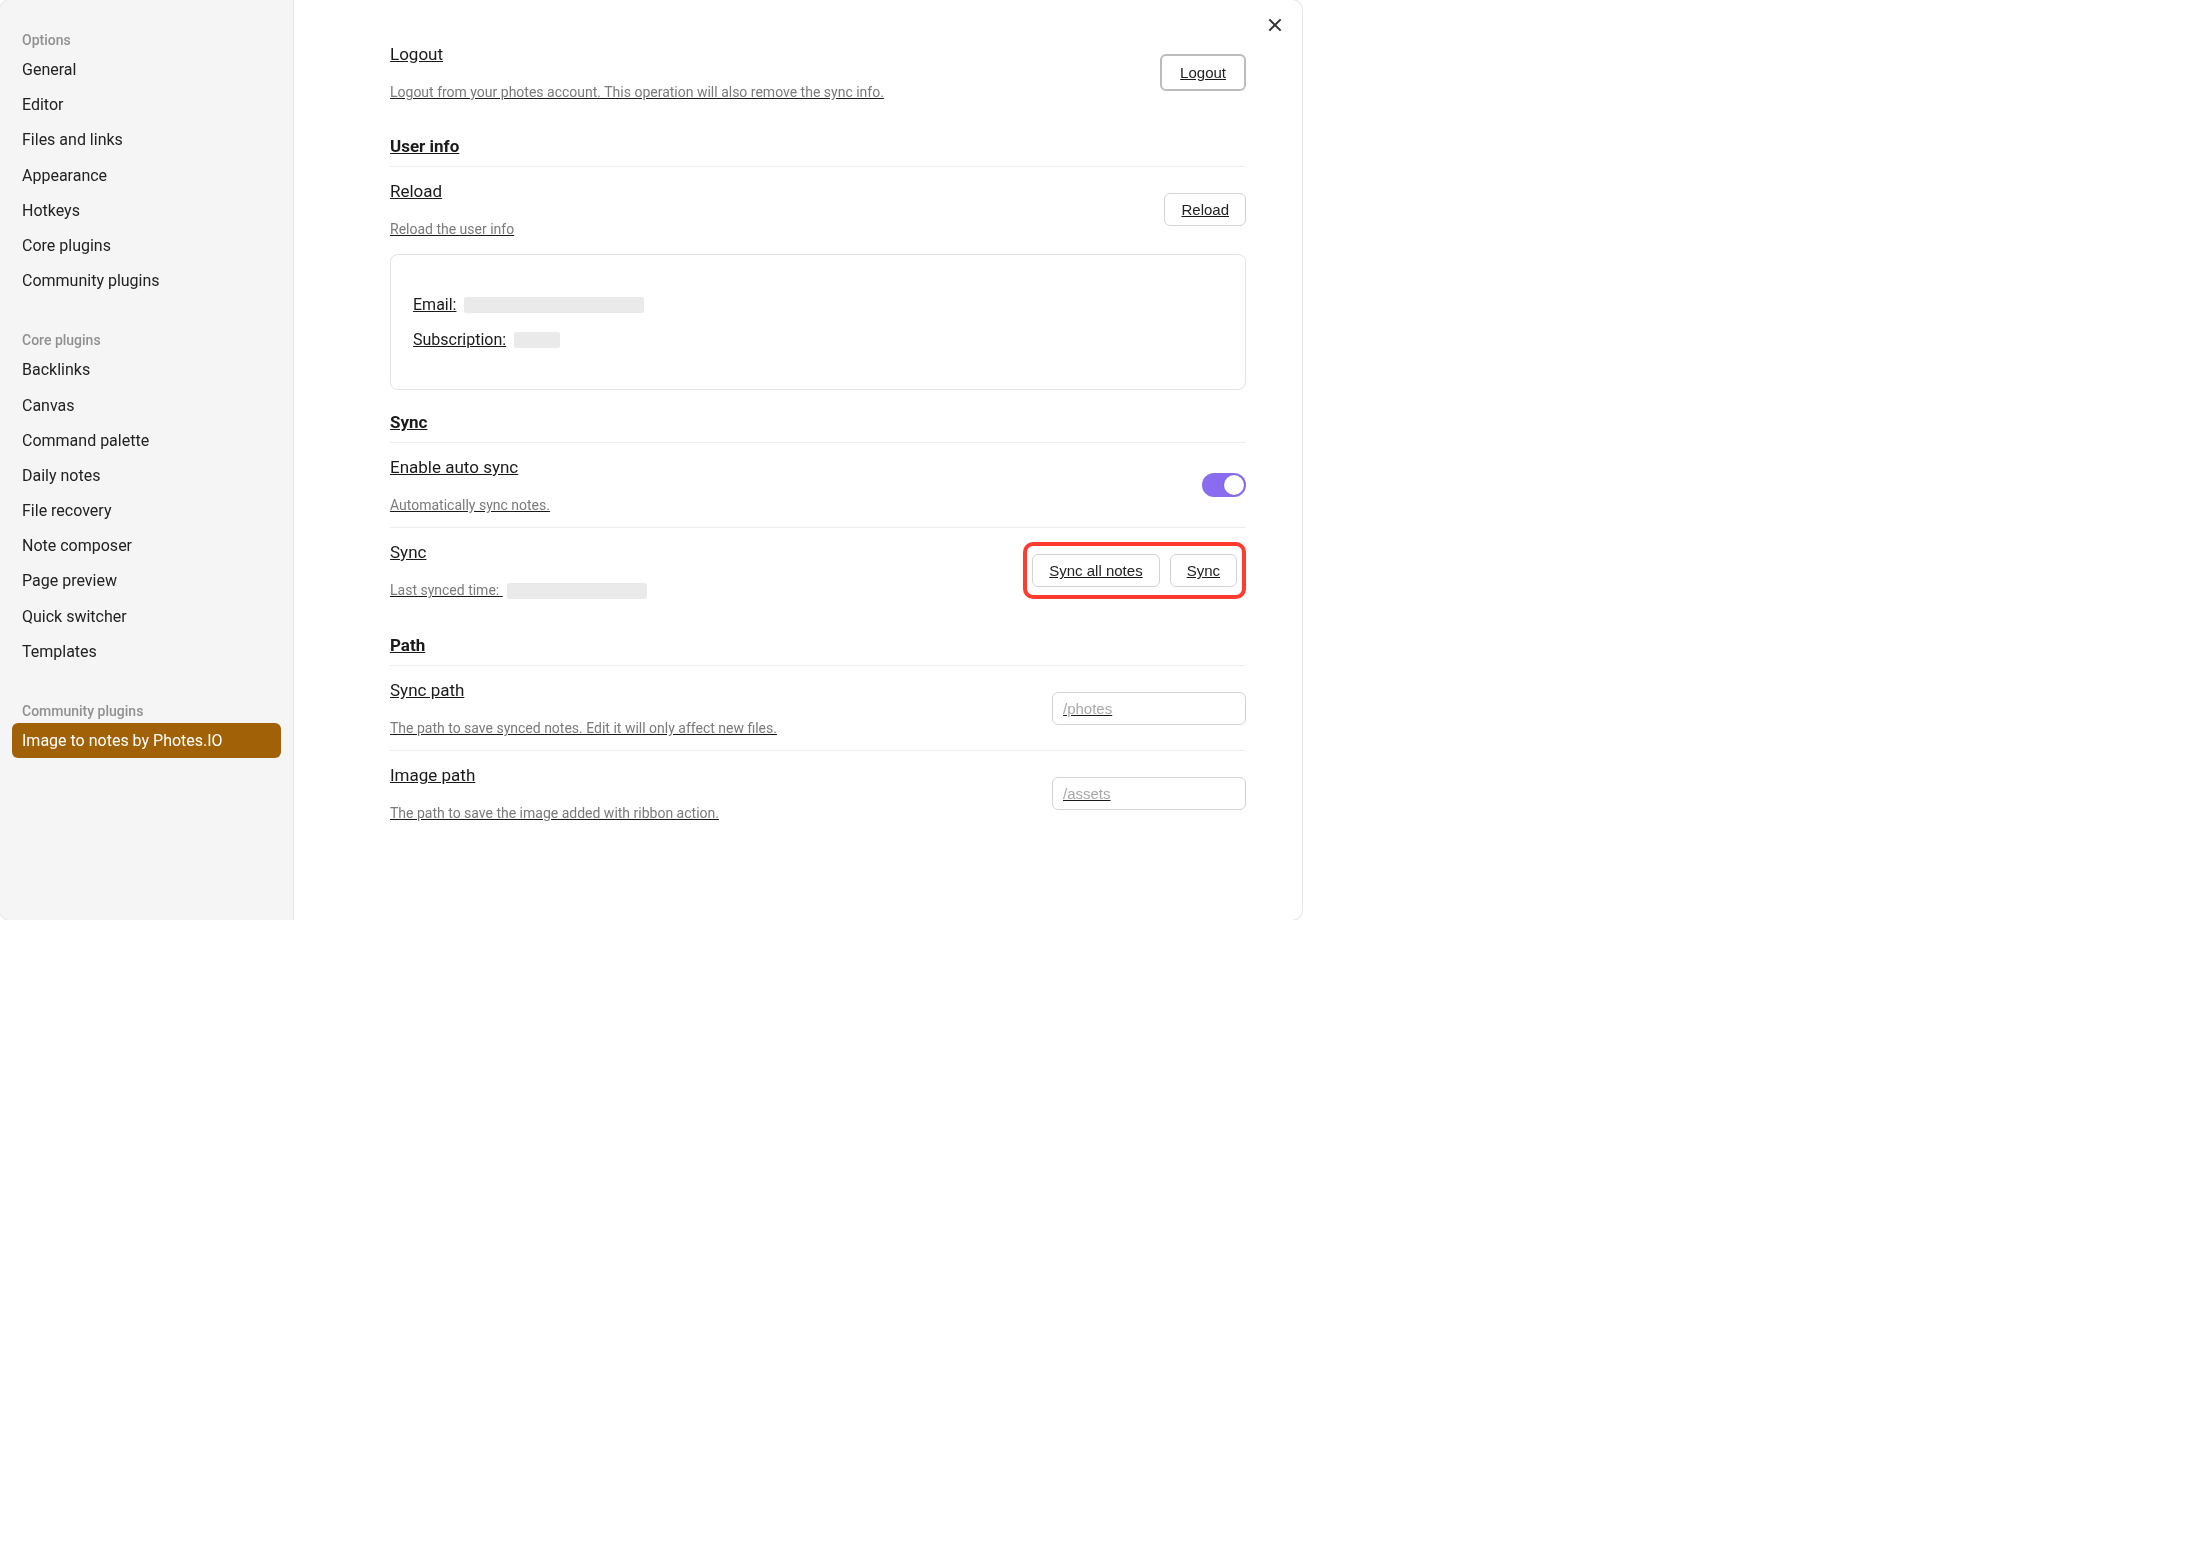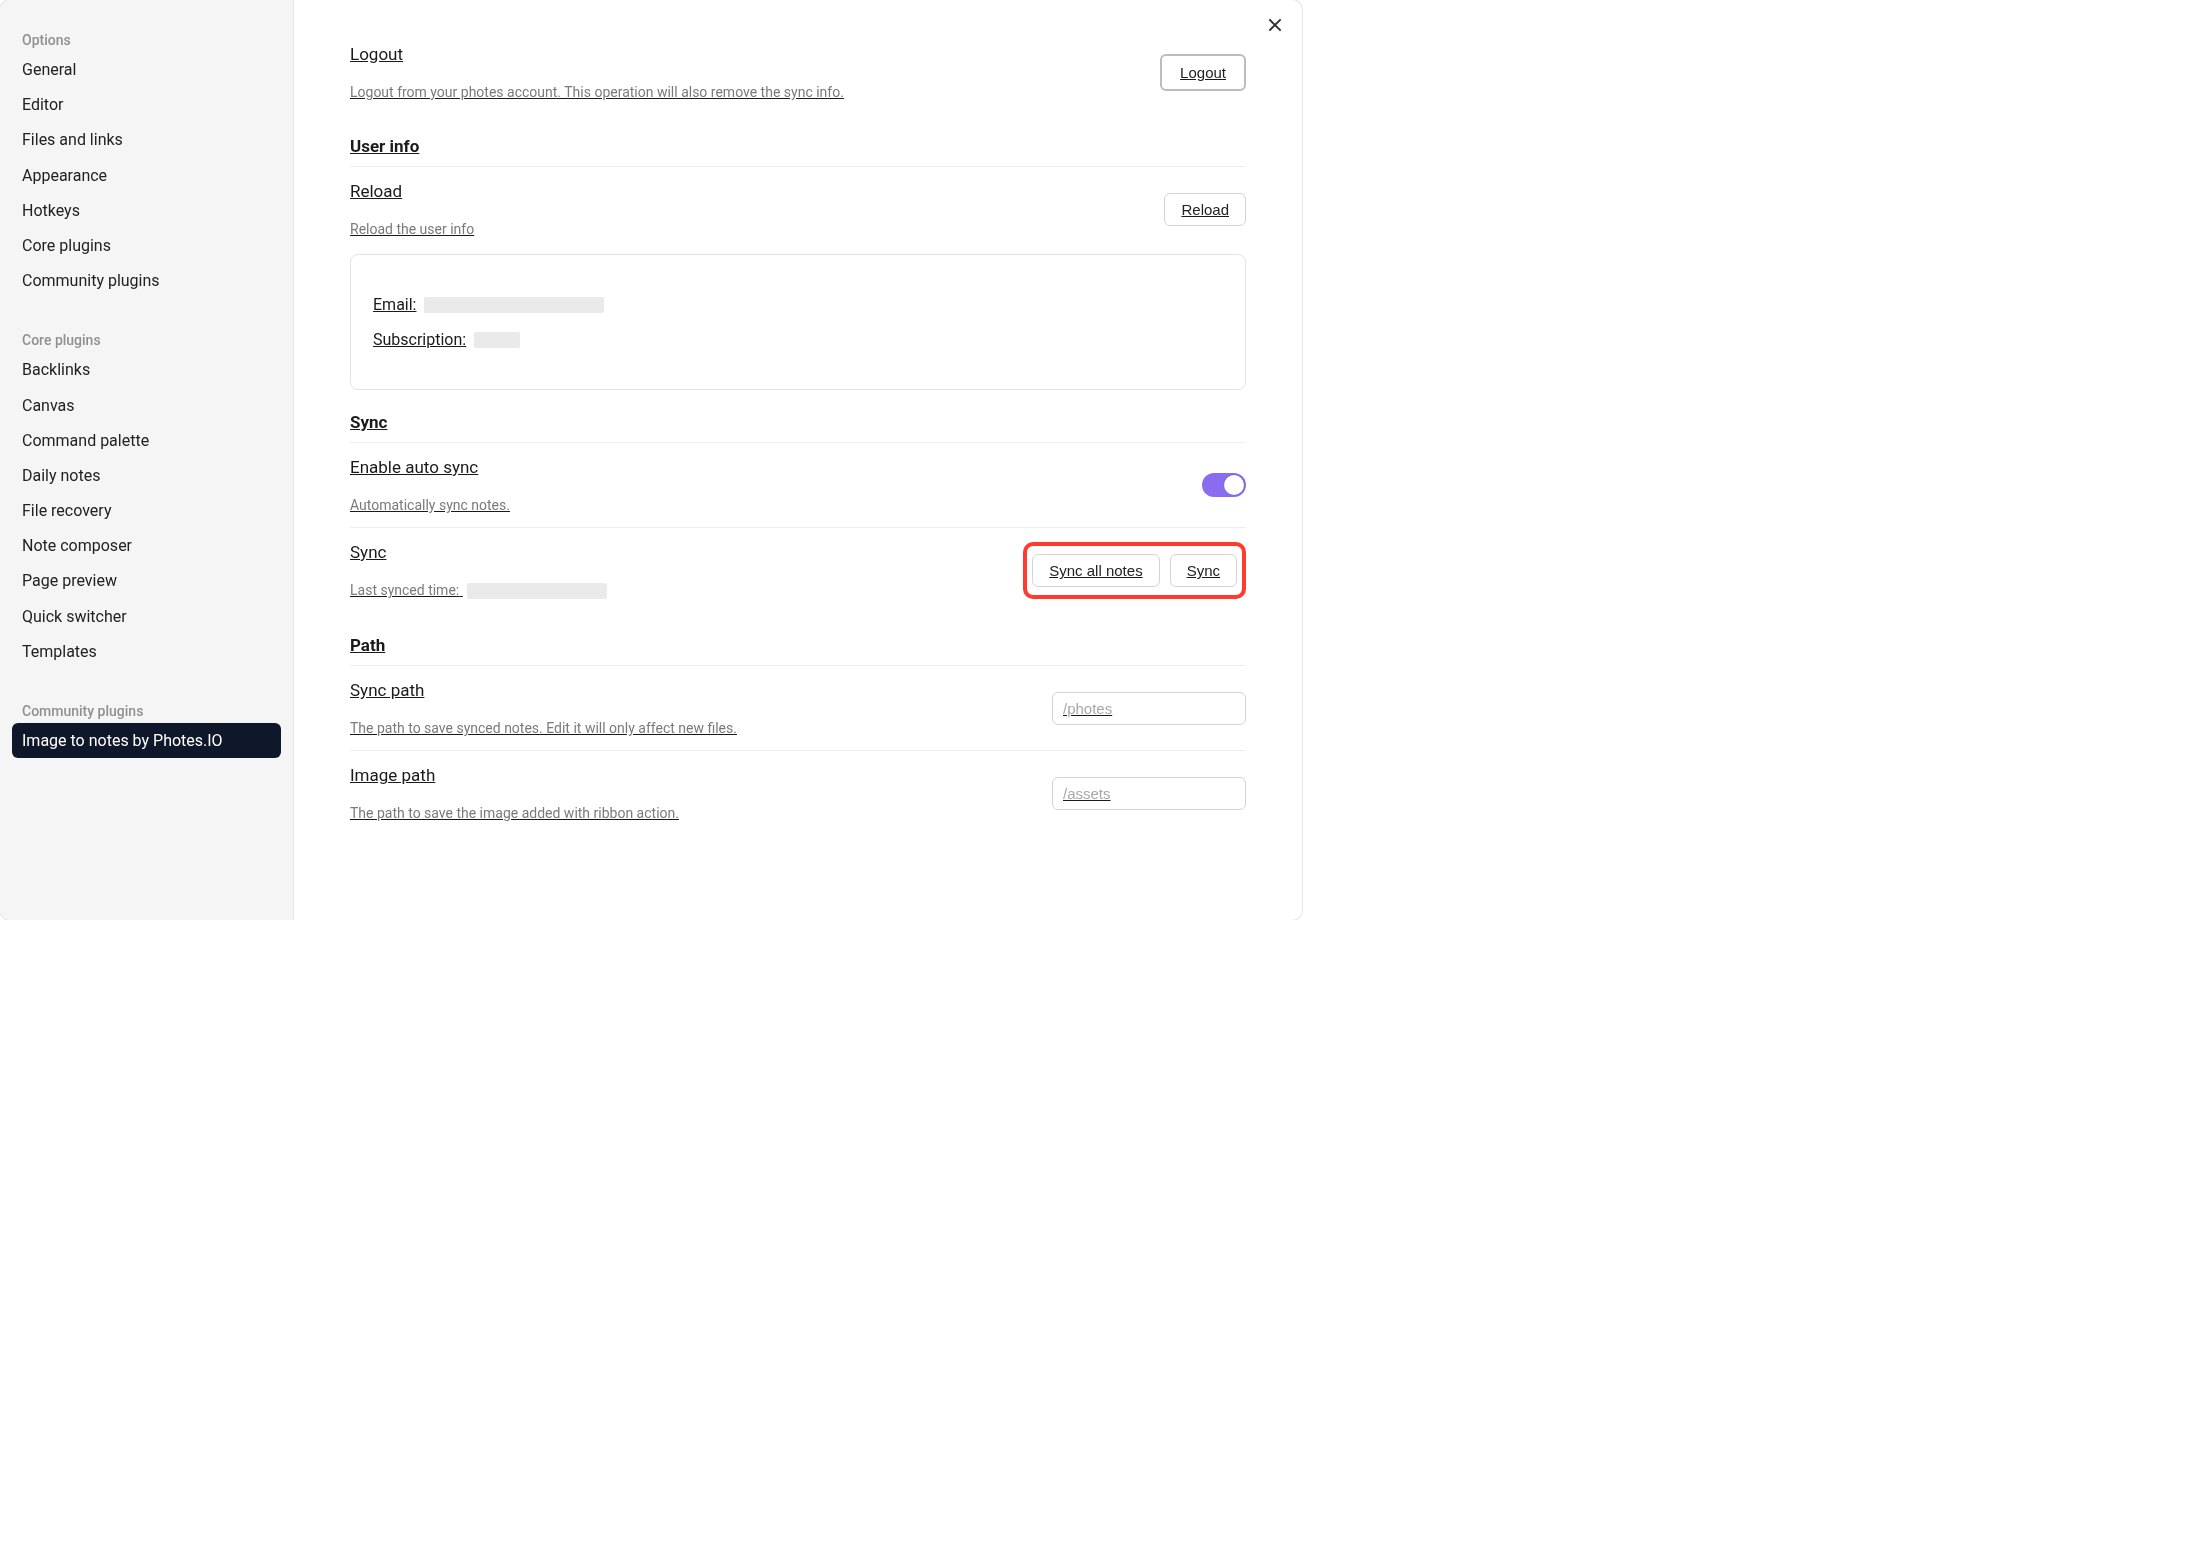--- a/index.html
+++ b/index.html
@@ -11,20 +11,21 @@
     }
     .modal-frame {
       position: relative;
       width: 1302px;
       height: 920px;
       background: #fff;
       border-radius: 10px;
       box-shadow: 0 0 0 1px #e5e5e5;
       display: flex;
       overflow: hidden;
+      gap: 40px;
     }
     .sidebar {
       width: 294px;
       background: #f5f5f5;
       border-right: 1px solid #e5e5e5;
       padding: 24px 12px 12px 12px;
       overflow-y: auto;
     }
     .section-title {
       color: #909090;
@@ -34,21 +35,21 @@
     }
     .nav-item {
       padding: 6px 10px;
       font-size: 16px;
       color: #222;
       cursor: pointer;
       border-radius: 6px;
       line-height: 1.45;
     }
     .nav-item.active {
-      background: #0f172a;
+      background: #a16207;
       color: #fff;
     }
     .section-gap { height: 26px; }
     .content {
       flex: 1;
       position: relative;
       padding: 30px 56px 30px 56px;
       overflow-y: auto;
       text-decoration: underline;
     }

